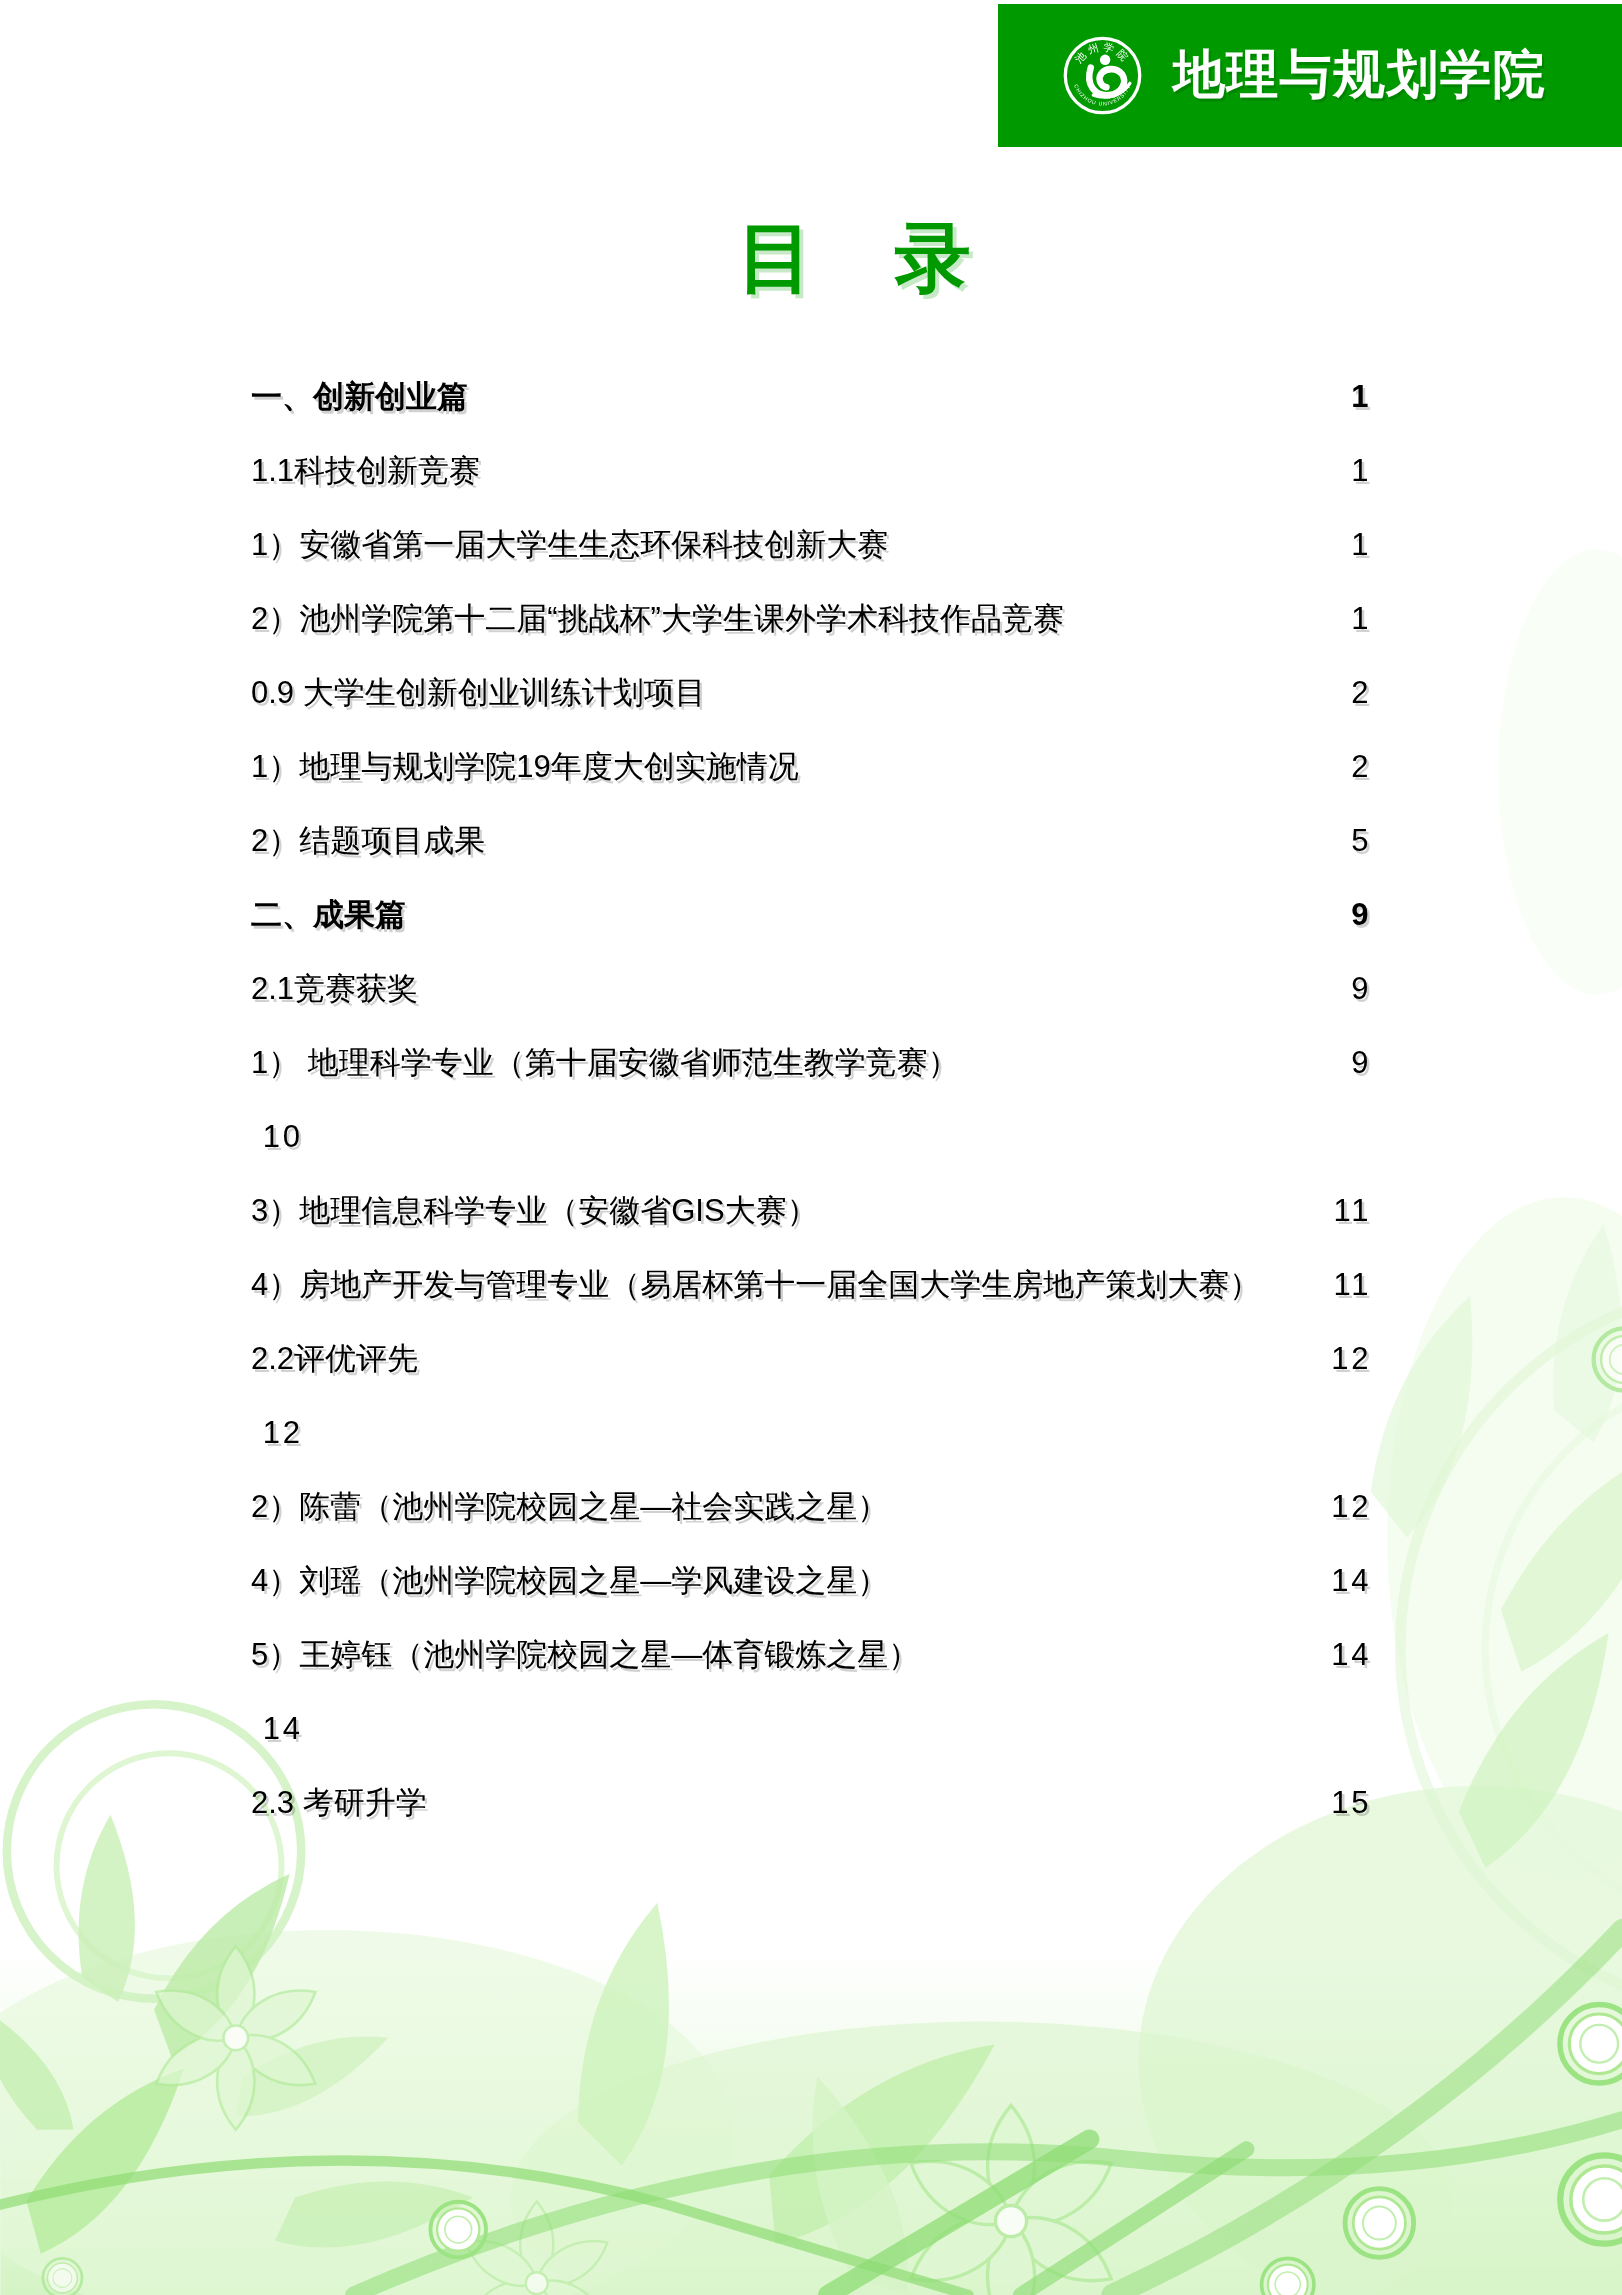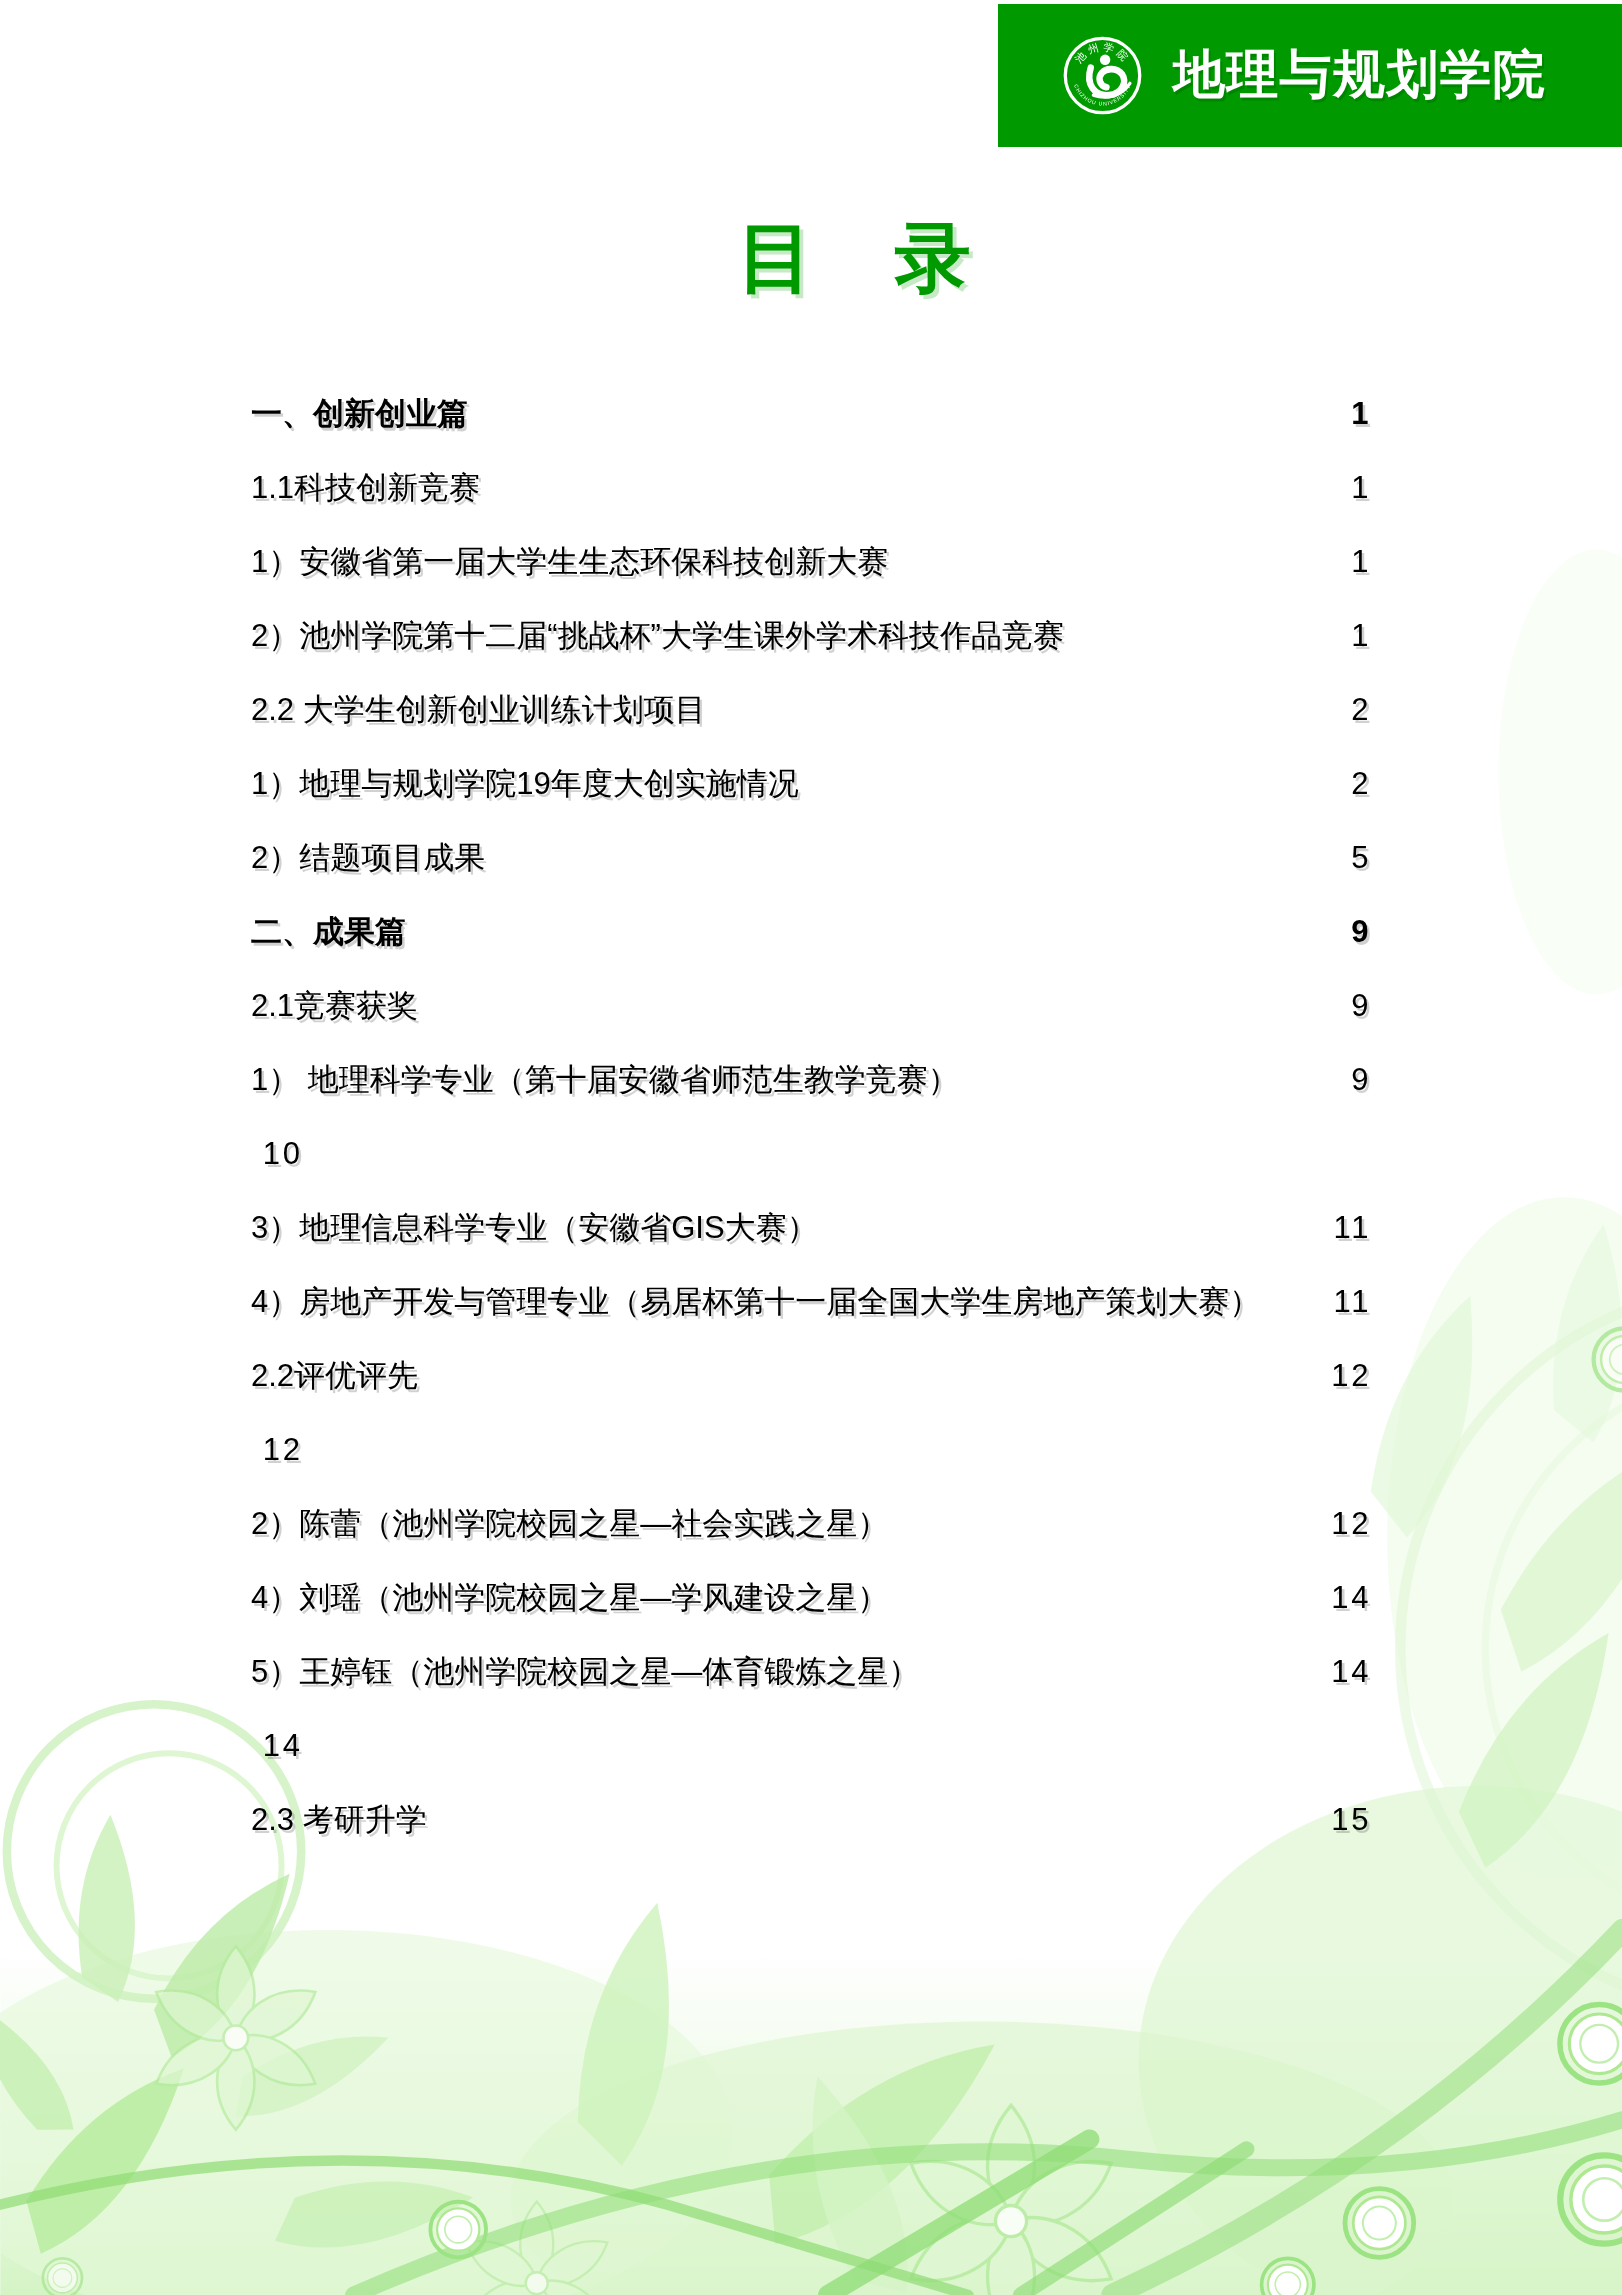--- a/index.html
+++ b/index.html
@@ -15,21 +15,21 @@
   .logo{width:81px;height:81px;margin-left:64px;flex:0 0 auto;}
   .banner-title{
     color:#ffffff;font-weight:bold;font-size:52px;margin-left:30px;
     white-space:nowrap;letter-spacing:1.3px;text-shadow:2px 2.6px 0 rgba(0,60,0,0.22);
   }
   .page-title{
     position:absolute;left:0;top:208px;width:100%;margin:0;text-align:center;
     font-size:76px;font-weight:bold;color:#009A00;z-index:1;
     text-shadow:3.9px 3.9px 0 rgba(0,154,0,0.22);letter-spacing:2.6px;padding-left:44px;
   }
-  .toc{position:absolute;left:251px;top:376px;width:1120px;z-index:1;}
+  .toc{position:absolute;left:251px;top:359px;width:1120px;z-index:1;}
   .toc-row{
     height:74px;display:flex;justify-content:space-between;align-items:center;
     font-size:31px;color:#000000;line-height:1;
     text-shadow:2.6px 2.6px 0 rgba(0,0,0,0.18);
   }
   .toc-row.bold{font-weight:bold;}
   .toc-label{white-space:nowrap;}
   .toc-page{margin-left:11.8px;letter-spacing:2.6px;}
 </style>
 </head>
@@ -144,21 +144,21 @@
     </div>
     <div class="toc-row">
       <span class="toc-label">1）安徽省第一届大学生生态环保科技创新大赛</span>
       <span class="toc-page">1</span>
     </div>
     <div class="toc-row">
       <span class="toc-label">2）池州学院第十二届“挑战杯”大学生课外学术科技作品竞赛</span>
       <span class="toc-page">1</span>
     </div>
     <div class="toc-row">
-      <span class="toc-label">2.2 大学生创新创业训练计划项目</span>
+      <span class="toc-label">0.9 大学生创新创业训练计划项目</span>
       <span class="toc-page">2</span>
     </div>
     <div class="toc-row">
       <span class="toc-label">1）地理与规划学院19年度大创实施情况</span>
       <span class="toc-page">2</span>
     </div>
     <div class="toc-row">
       <span class="toc-label">2）结题项目成果</span>
       <span class="toc-page">5</span>
     </div>

